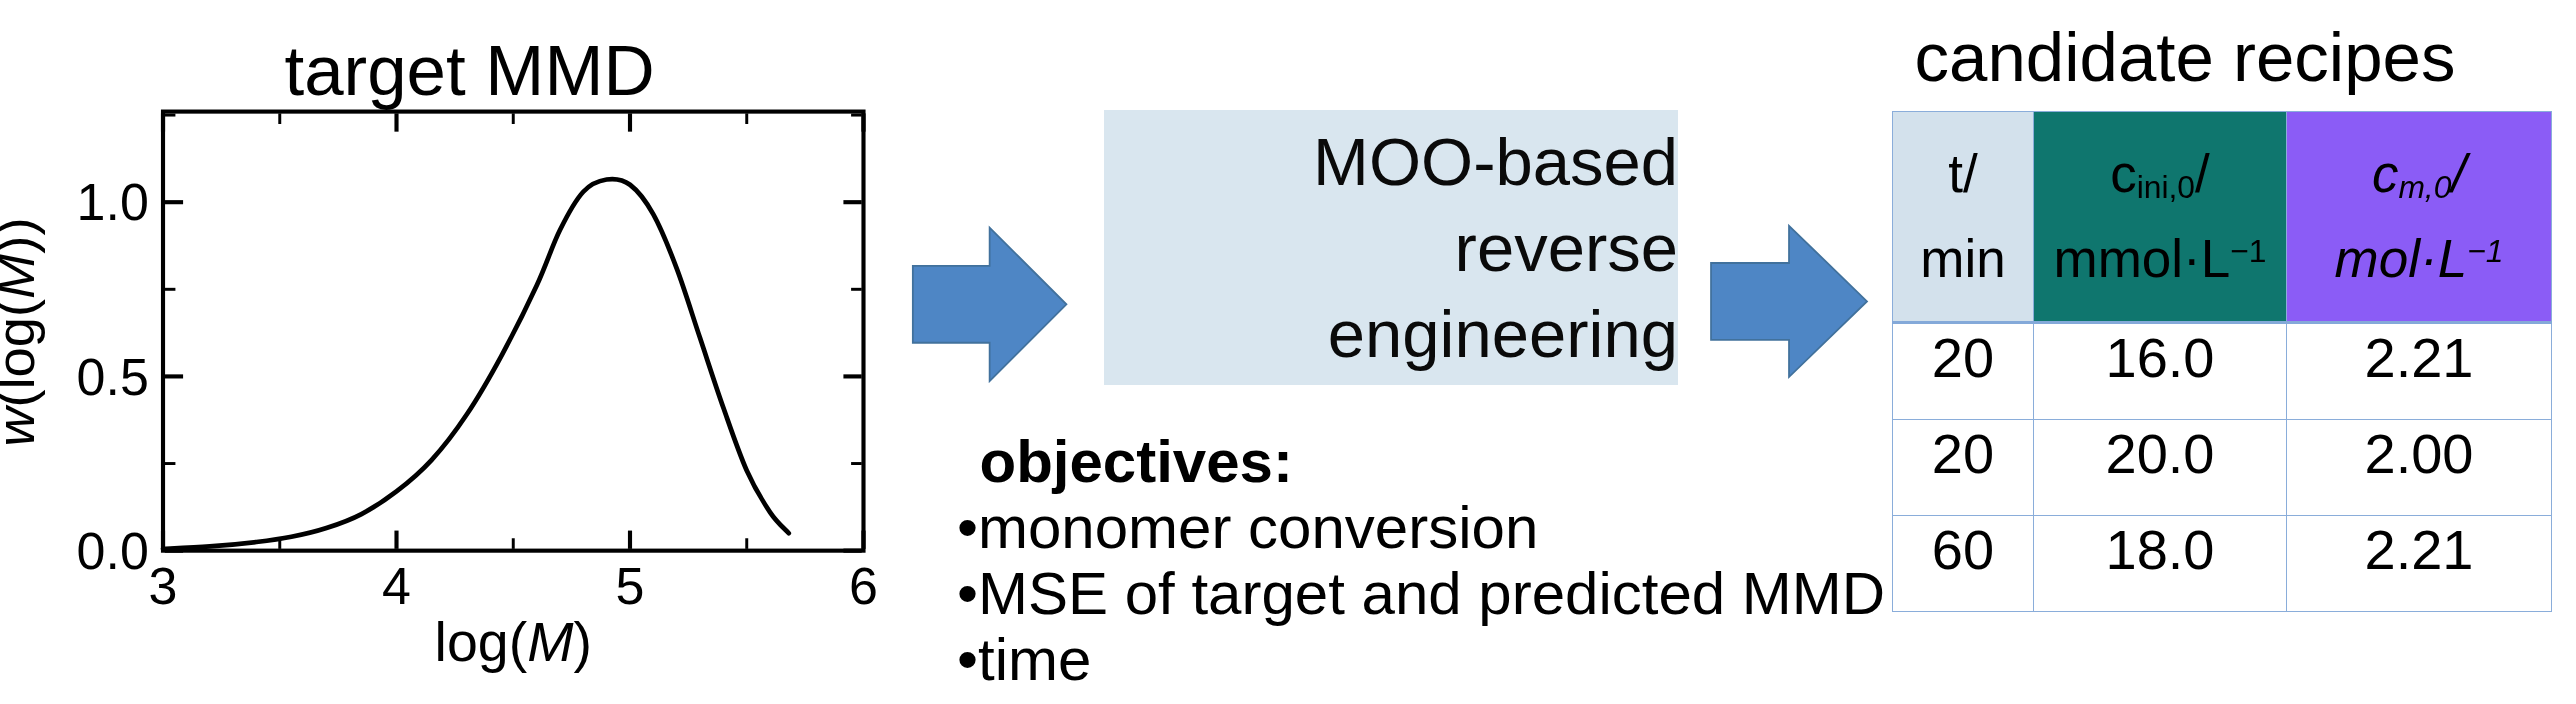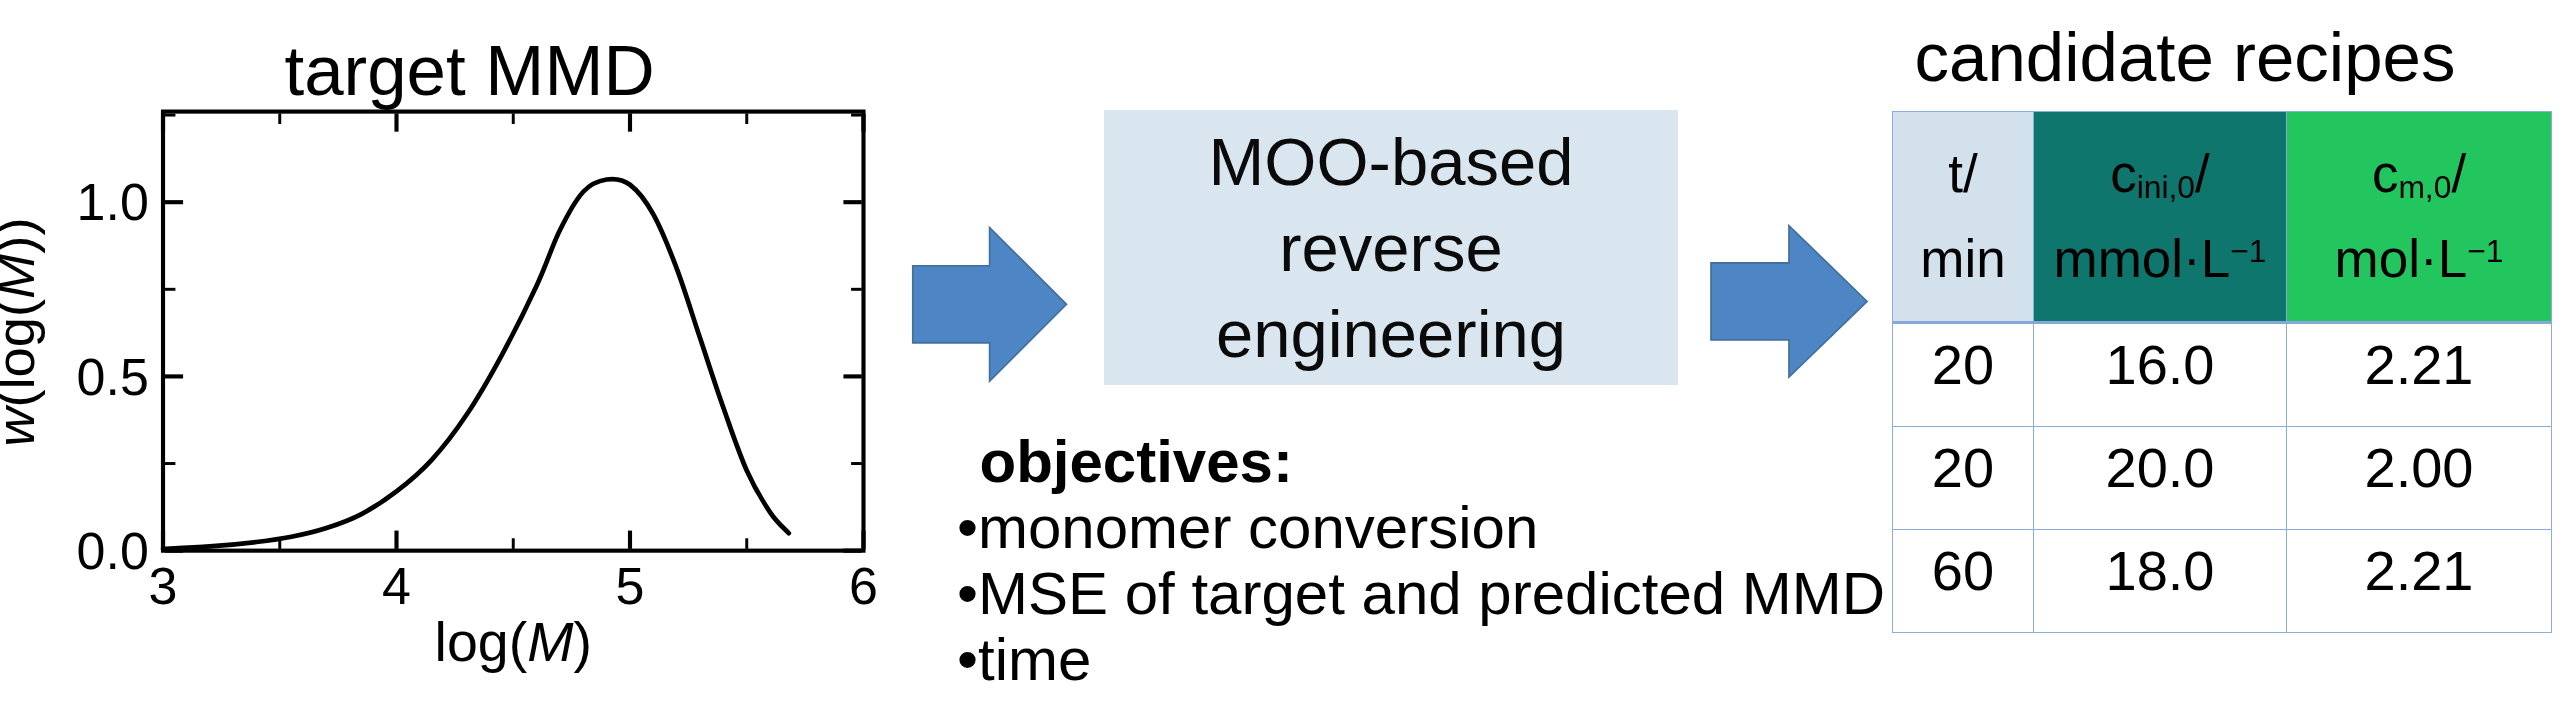--- a/index.html
+++ b/index.html
@@ -21,21 +21,21 @@
   #chart-svg { left: 0; top: 0; width: 945px; height: 705px; }
 
   
   #arrows-svg { left: 0; top: 0; width: 2576px; height: 705px; pointer-events: none; }
 
   
   #moo-box {
     left: 1104px; top: 110px;
     width: 574px; height: 275px;
     display: flex; flex-direction: column;
-    align-items: center; justify-content: center;
+    align-items: flex-end; justify-content: center;
     text-align: center;
     font-size: 67px;
     line-height: 86px;
     color: #0a0a0a;
   }
 
   
   #objectives {
     left: 945px; top: 429px;
     width: 951px;
@@ -71,21 +71,21 @@
     height: 186px;
     vertical-align: top;
     padding-top: 22.5px;
     font-size: 53px;
     line-height: 78px;
     border-bottom: 3px solid #84a9d9;
   }
   #recipes-table td {
     height: 94px;
     vertical-align: top;
-    padding-top: 8px;
+    padding-top: 1px;
     font-size: 56px;
   }
   #recipes-table sub { font-size: 60%; vertical-align: baseline; position: relative; top: 0.22em; }
   #recipes-table sup { font-size: 60%; vertical-align: baseline; position: relative; top: -0.45em; }
 </style>
 </head>
 <body>
 
 <svg id="chart-svg" class="abs" viewBox="0 0 1600 1193" xmlns="http://www.w3.org/2000/svg">
     <rect x="276" y="188.60000000000002" width="1186" height="743.4" fill="none" stroke="#000000" stroke-width="7"></rect>
@@ -157,21 +157,21 @@
   <thead>
     <tr>
       <th style="background: rgb(211, 225, 236);">
         <span>t</span><sub></sub><span>/</span><br>
         <span>min</span><sup></sup>
       </th>
       <th style="background: #0f766e;">
         <span>c</span><sub>ini,0</sub><span>/</span><br>
         <span>mmol·L</span><sup>−1</sup>
       </th>
-      <th style="background: #22c55e;">
+      <th style="background: #8b5cf6; font-style: italic;">
         <span>c</span><sub>m,0</sub><span>/</span><br>
         <span>mol·L</span><sup>−1</sup>
       </th>
     </tr>
   </thead>
   <tbody>
     <tr>
       <td>20</td>
       <td>16.0</td>
       <td>2.21</td>

